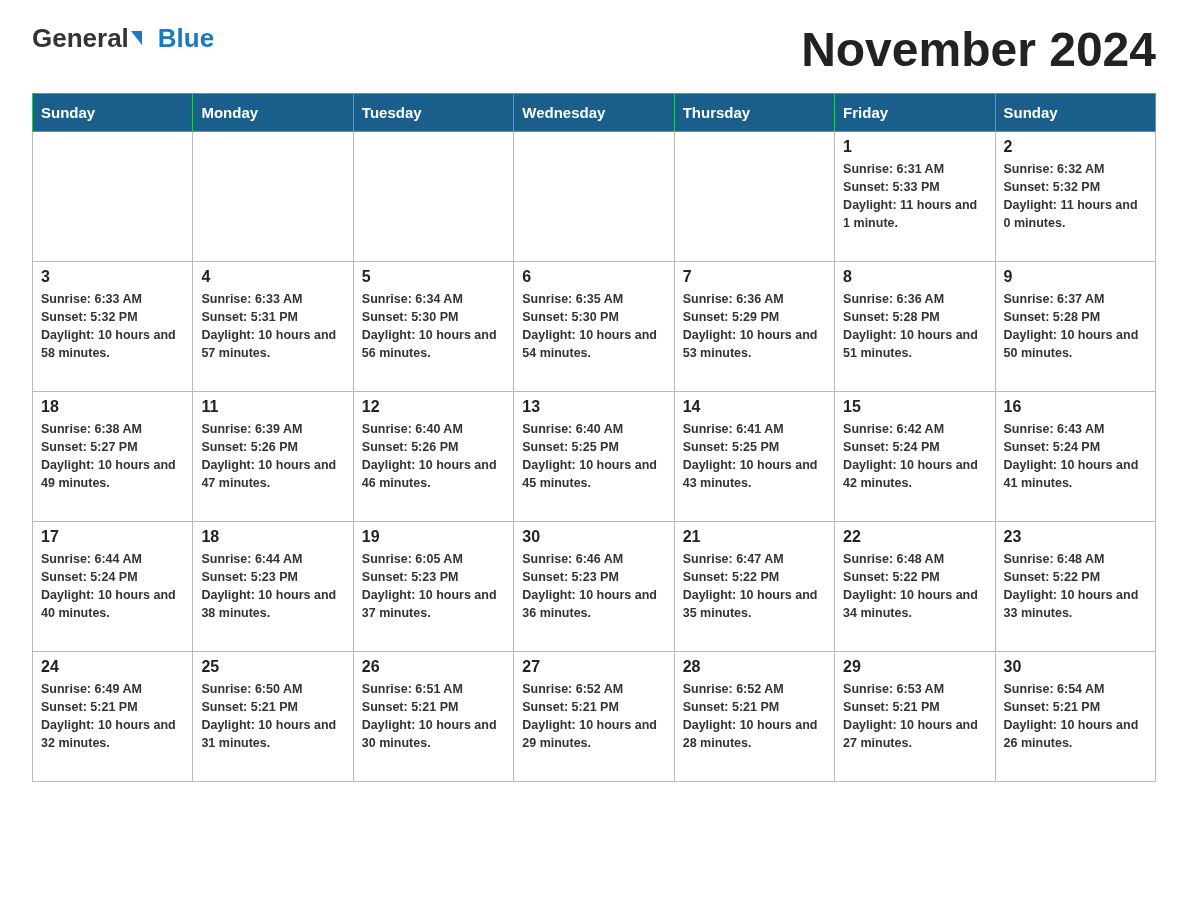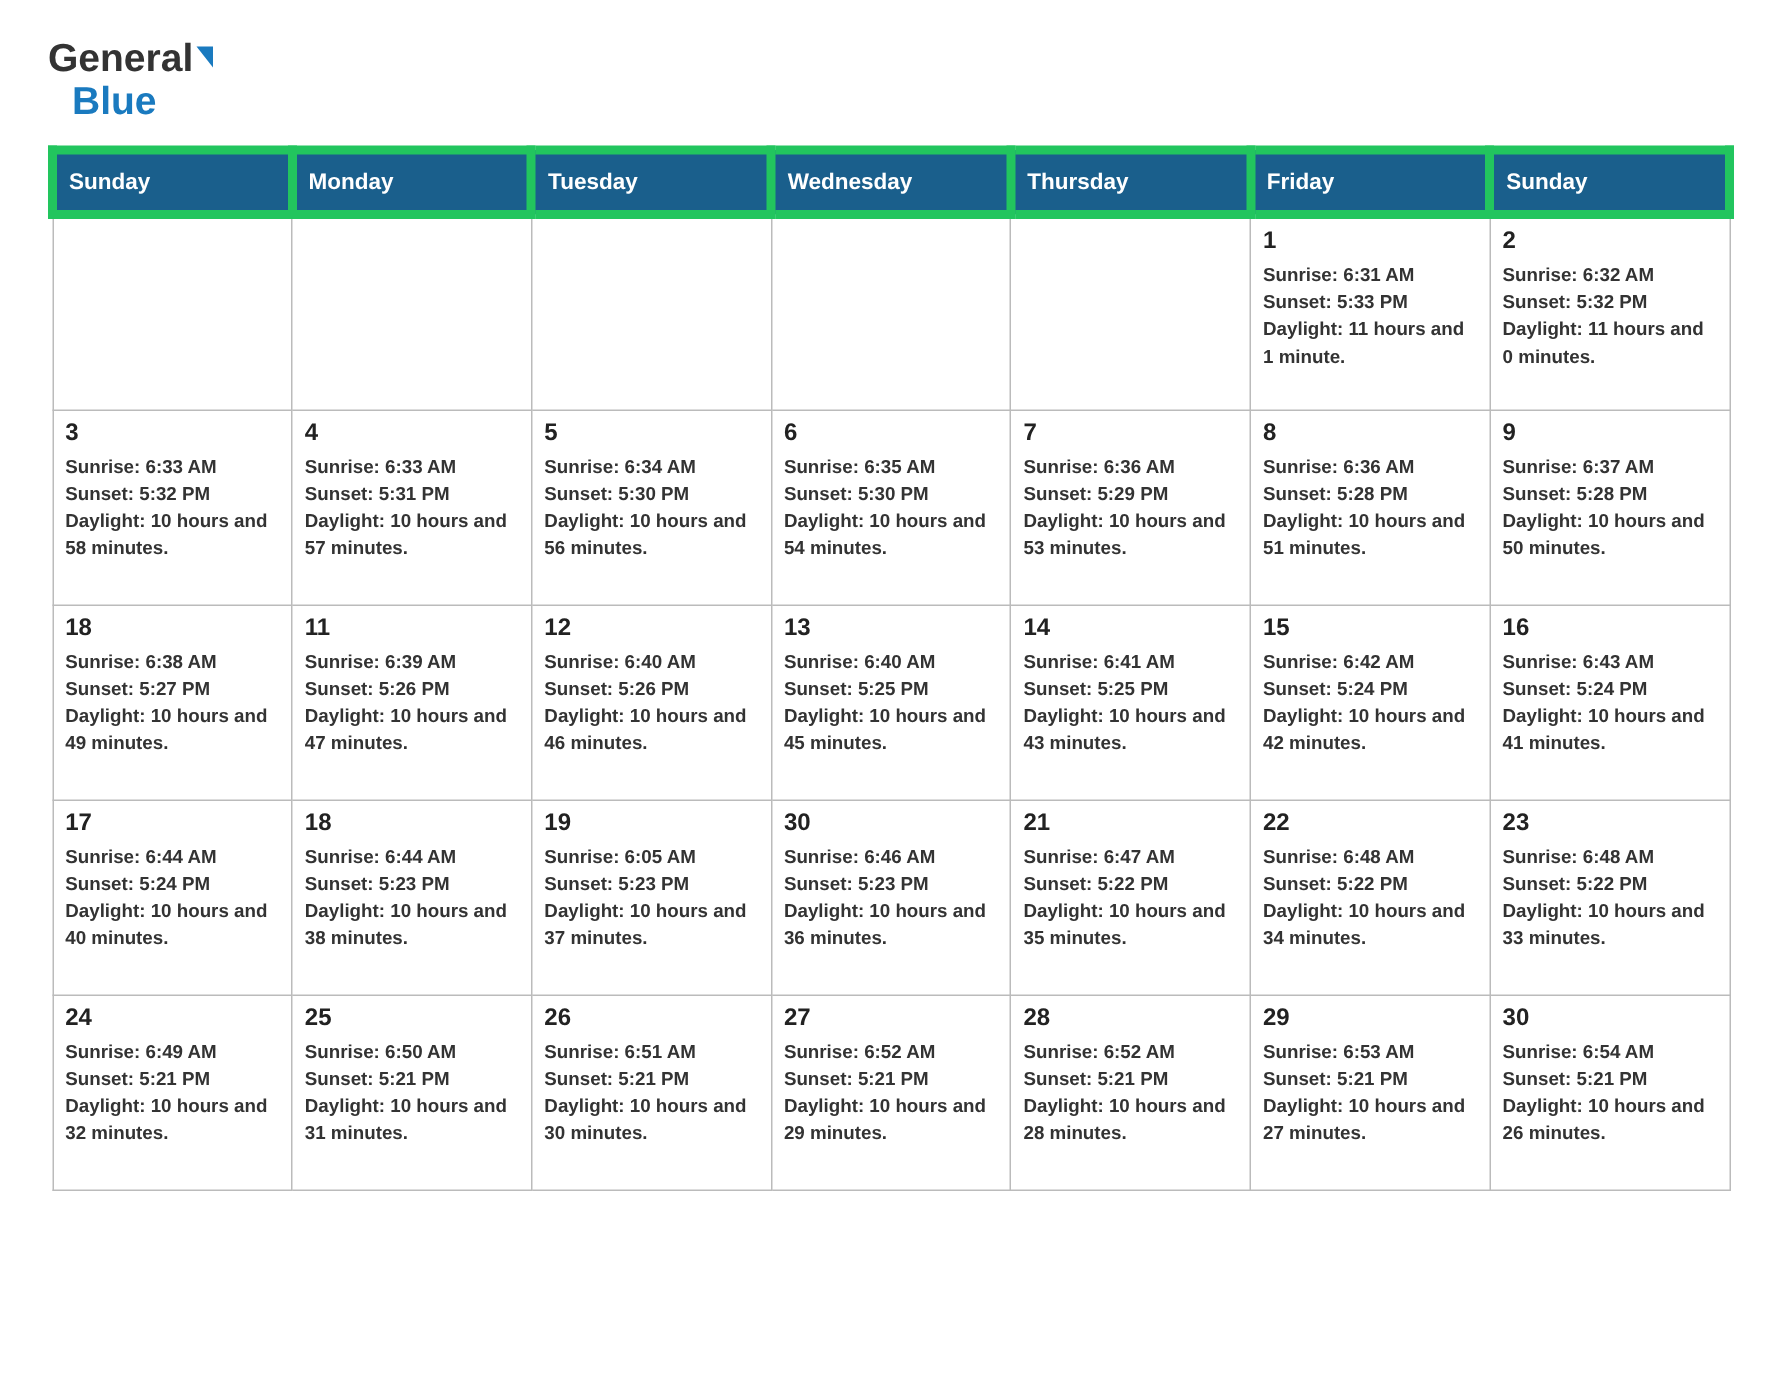--- a/index.html
+++ b/index.html
@@ -11,21 +11,21 @@
       min-height: 918px;
     }
     .header {
       display: flex;
       justify-content: space-between;
       align-items: flex-start;
       margin-bottom: 16px;
     }
     .logo {
       display: flex;
-      flex-direction: column;
+      flex-direction: row;
       align-items: flex-start;
     }
     .logo-general {
       font-size: 26px;
       font-weight: bold;
       color: #333;
       letter-spacing: 0;
       line-height: 1.1;
     }
     .logo-general span {
@@ -69,21 +69,21 @@
       border-collapse: collapse;
       border: 1px solid #aaa;
     }
     .calendar th {
       background-color: #1a5f8c;
       color: #fff;
       font-size: 15px;
       font-weight: bold;
       padding: 10px 8px;
       text-align: left;
-      border: 6px solid #22c55e;
+      border: 1px solid #22c55e;
     }
     .calendar td {
       vertical-align: top;
       border: 1px solid #bbb;
       padding: 6px 8px;
       width: 14.28%;
       min-height: 110px;
       height: 130px;
     }
     .day-number {
@@ -113,20 +113,21 @@
 <body>
 
 <div class="header">
   <div class="logo">
     <div>
       <span class="logo-general">General<span class="logo-triangle"></span></span>
     </div>
     <div class="logo-blue">Blue</div>
   </div>
   <div class="title-area">
+    <div class="month-title">November 2024</div>
   </div>
 </div>
 
 <table class="calendar">
   <thead>
     <tr>
     <th>Sunday</th>
         <th>Monday</th>
         <th>Tuesday</th>
         <th>Wednesday</th>

